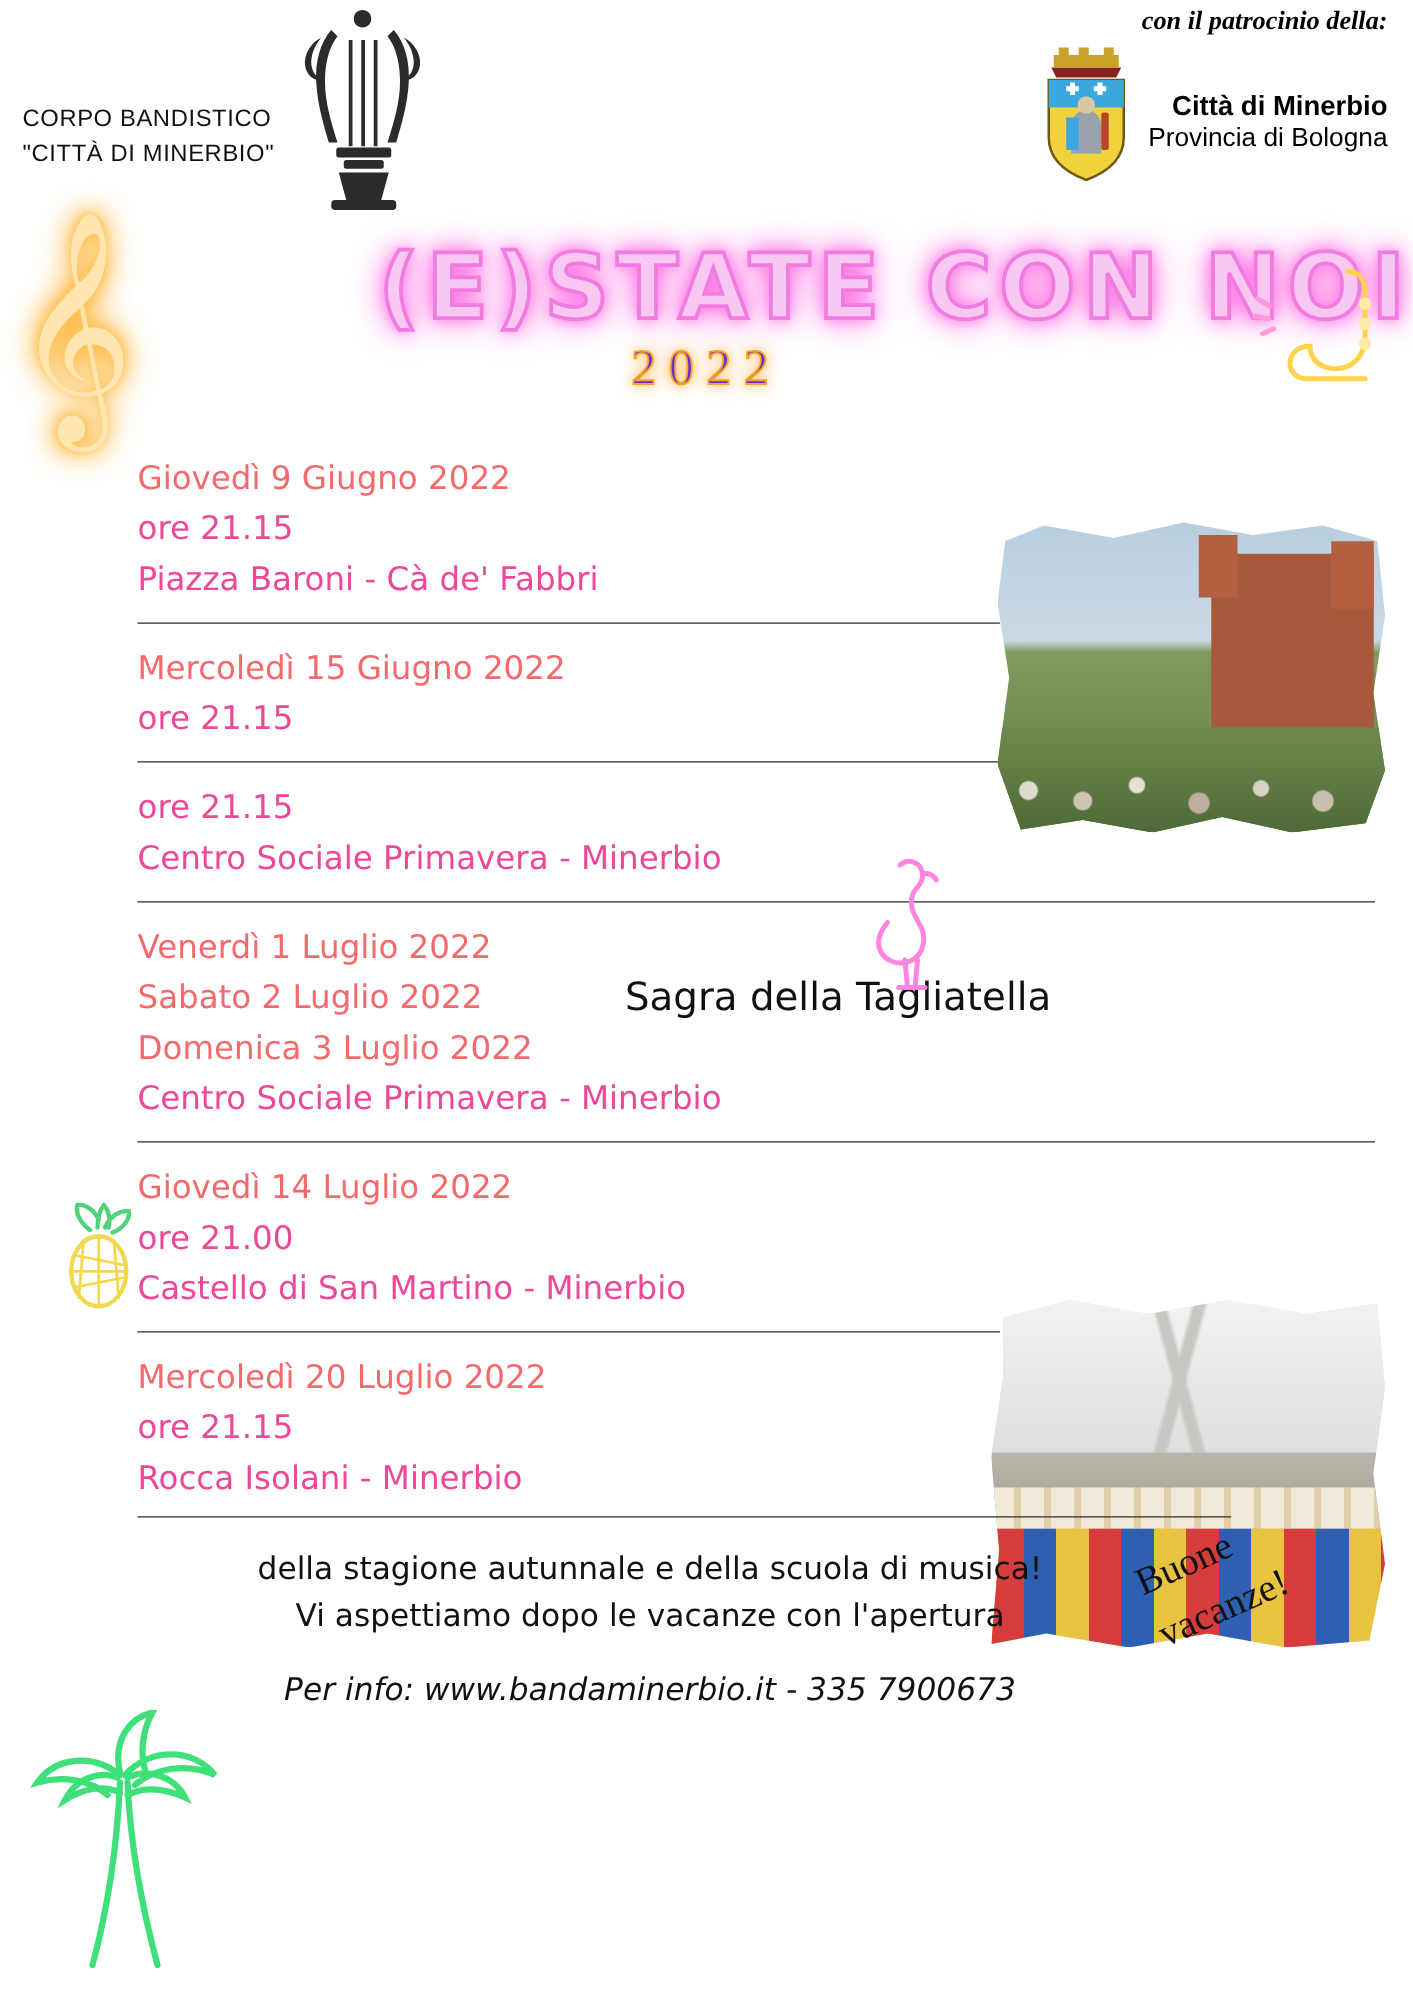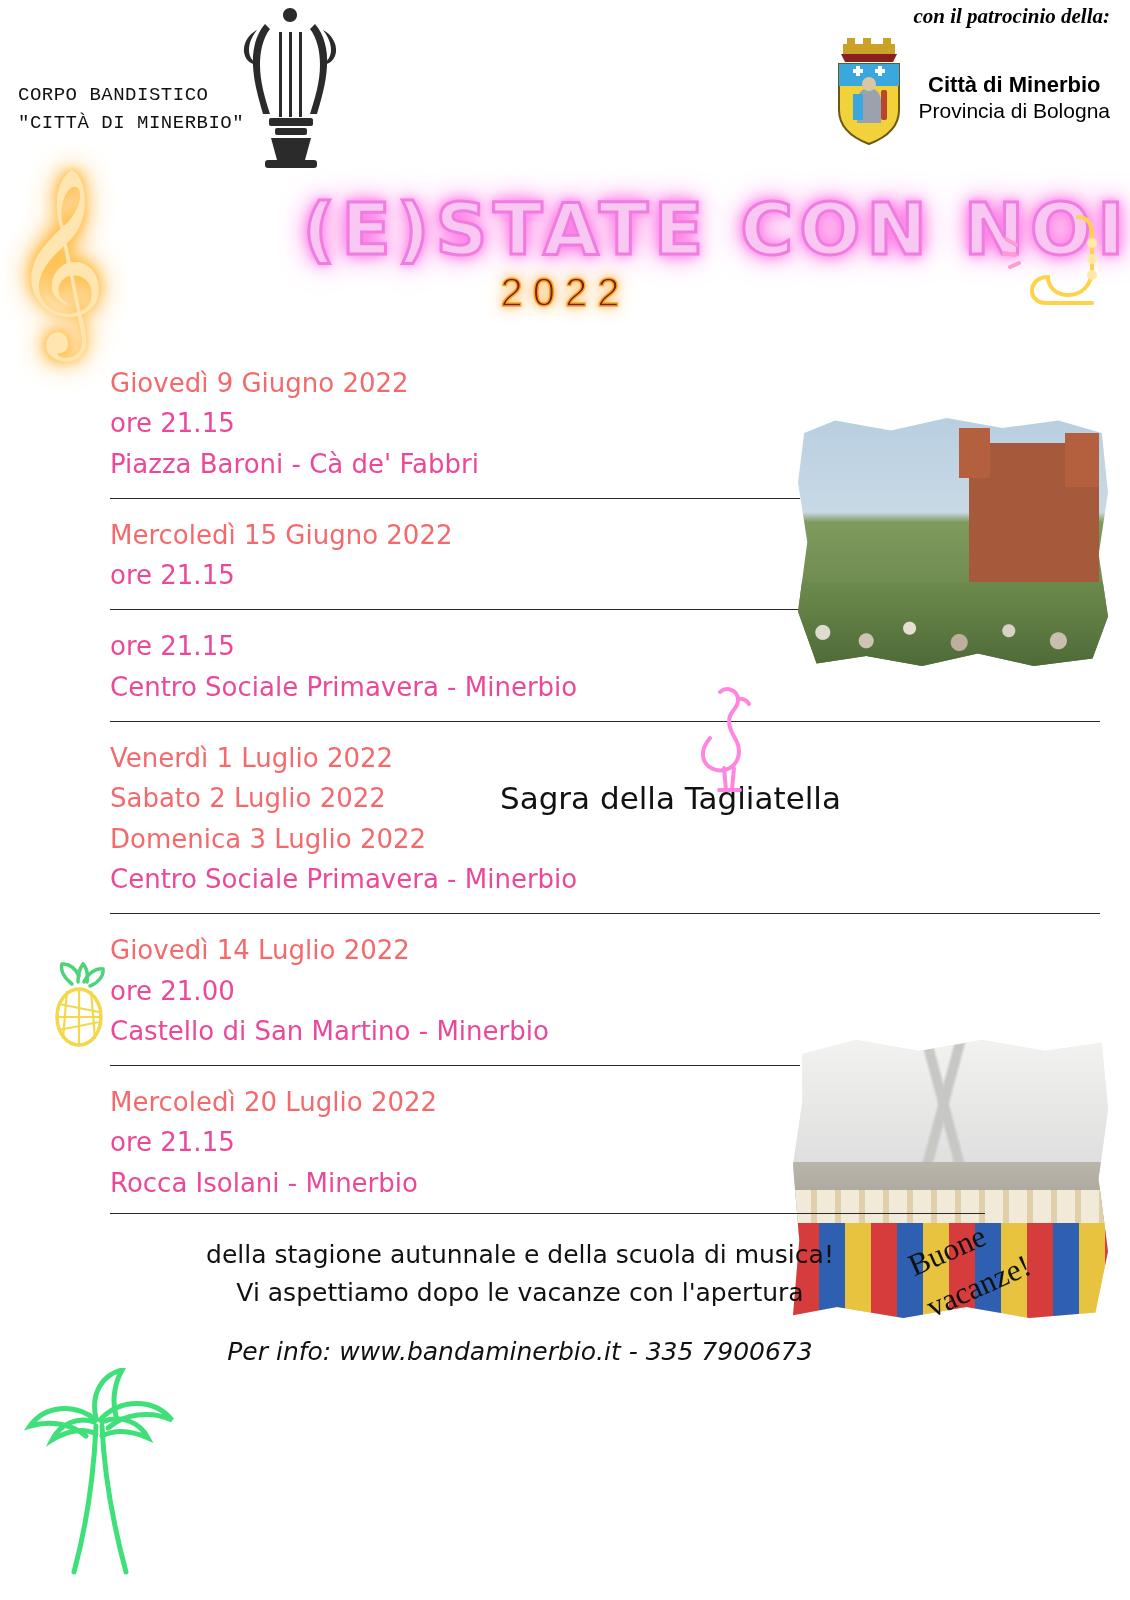--- a/index.html
+++ b/index.html
@@ -15,21 +15,21 @@
 
   
   .header {
     position: relative;
     height: 175px;
   }
   .band-logo-text {
     position: absolute;
     left: 18px;
     top: 82px;
-    font-family: Liberation Mono, monospace;
+    font-family: Liberation Sans, sans-serif;
     font-size: 19px;
     color: #111;
     letter-spacing: 0.5px;
     line-height: 1.45;
   }
   .lyre {
     position: absolute;
     left: 235px;
     top: 2px;
     width: 110px;
@@ -49,21 +49,21 @@
   }
   .comune-block {
     position: absolute;
     right: 20px;
     top: 36px;
     display: flex;
     align-items: flex-start;
     gap: 12px;
   }
   .comune-text {
-    text-align: center;
+    text-align: right;
     padding-top: 36px;
   }
   .comune-name {
     font-family: "Liberation Sans", sans-serif;
     font-weight: bold;
     font-size: 22px;
     color: #000;
     line-height: 1.2;
   }
   .comune-prov {
@@ -93,24 +93,24 @@
     text-shadow:
       0 0 6px #ff9af0,
       0 0 14px #ff6fe3,
       0 0 28px #ff4fdd;
   }
   .neon-year {
     position: absolute;
     left: 0; right: 0;
     top: 95px;
     text-align: center;
-    font-family: Liberation Sans, sans-serif;
+    font-family: Liberation Serif, serif;
     font-size: 40px;
     letter-spacing: 10px;
-    color: #7f1d1d;
+    color: #6d28d9;
     -webkit-text-stroke: 1.5px #f5a623;
     text-shadow: 0 0 8px #ffb347, 0 0 18px #ff9a20;
   }
   .treble {
     position: absolute;
     left: 12px;
     top: 5px;
     font-size: 160px;
     line-height: 1;
     color: #ffe6b0;

